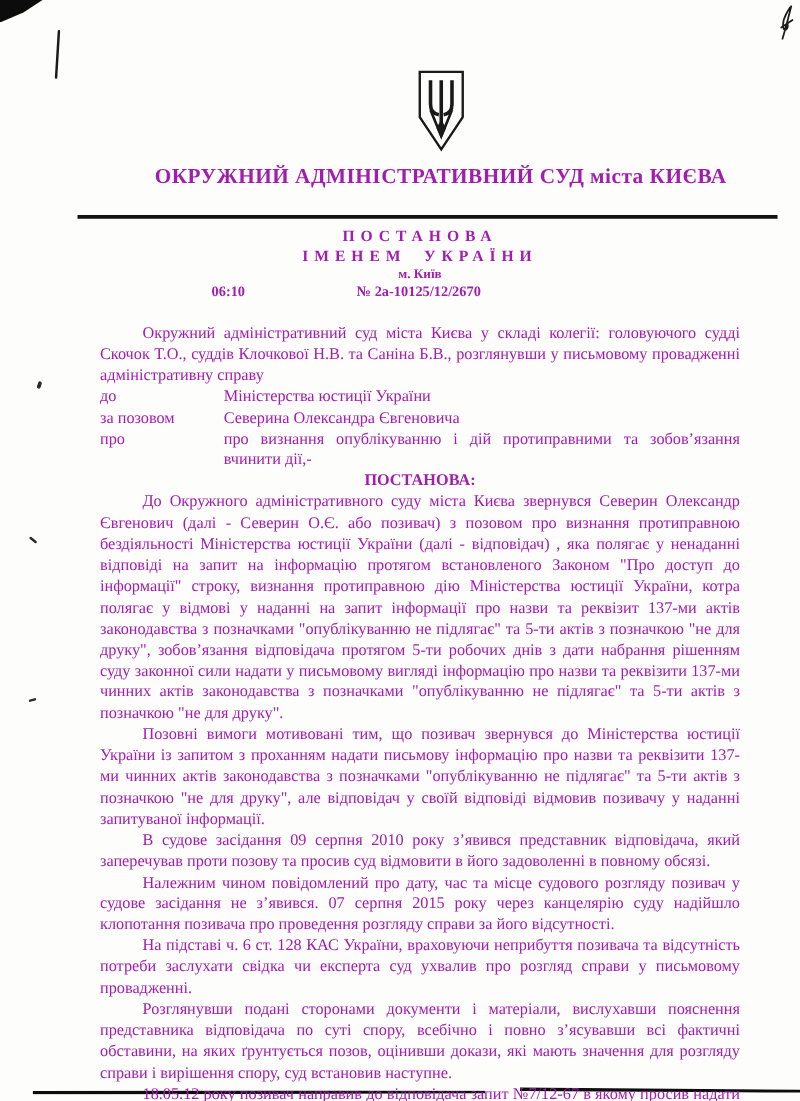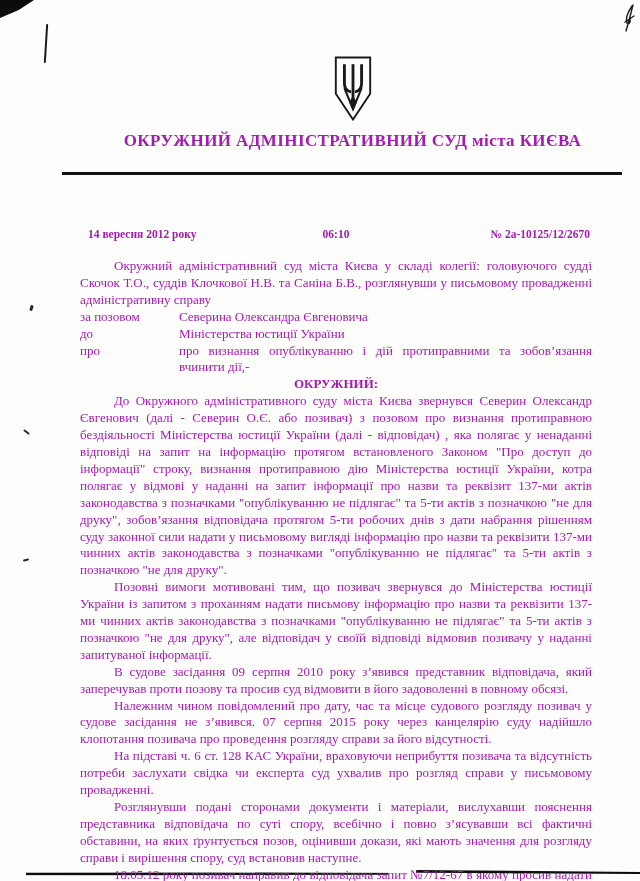--- a/index.html
+++ b/index.html
@@ -76,44 +76,48 @@
       <path d="M4 2 H40 V40 L22 67 L4 40 Z" fill="none" stroke="#1a1a1a" stroke-width="2"></path>
       <path d="M13 9 V29 q0 8 7 9 M31 9 V29 q0 8 -7 9" fill="none" stroke="#1a1a1a" stroke-width="3"></path>
       <path d="M22 9 V46" fill="none" stroke="#1a1a1a" stroke-width="3"></path>
       <path d="M13 34 L22 56 L31 34" fill="none" stroke="#1a1a1a" stroke-width="2.2"></path>
       <path d="M22 42 L18 49 L22 58 L26 49 Z" fill="#1a1a1a"></path>
     </svg>
     <div class="court-name">ОКРУЖНИЙ АДМІНІСТРАТИВНИЙ СУД міста КИЄВА</div>
   </div>
   <div class="rule"></div>
 
+  <div class="title-block">
+    <div class="t1">ПОСТАНОВА</div>
+    <div class="t2">ІМЕНЕМ УКРАЇНИ</div>
+    <div class="t3">м. Київ</div>
+  </div>
 
   <div class="meta-row">
-    <span class="date">14 вересня 2012 року</span>
     <span class="time">06:10</span>
     <span class="num">№ 2а-10125/12/2670</span>
   </div>
 
   <div class="doc-body">
     <p class="indent">Окружний адміністративний суд міста Києва у складі колегії: головуючого судді Скочок Т.О., суддів Клочкової Н.В. та Саніна Б.В., розглянувши у письмовому провадженні адміністративну справу</p>
 
     <div class="party-row">
+      <span class="party-label">до</span>
+      <span class="party-value">Міністерства юстиції України</span>
+    </div>
+    <div class="party-row">
       <span class="party-label">за позовом</span>
       <span class="party-value">Северина Олександра Євгеновича</span>
-    </div>
-    <div class="party-row">
-      <span class="party-label">до</span>
-      <span class="party-value">Міністерства юстиції України</span>
     </div>
     <div class="party-row">
       <span class="party-label">про</span>
       <span class="party-value">про визнання опублікуванню і дій протиправними та зобов’язання вчинити дії,-</span>
     </div>
 
-    <p class="established">ОКРУЖНИЙ:</p>
+    <p class="established">ПОСТАНОВА:</p>
 
     <p class="indent">До Окружного адміністративного суду міста Києва звернувся Северин Олександр Євгенович (далі - Северин О.Є. або позивач) з позовом про визнання протиправною бездіяльності Міністерства юстиції України (далі - відповідач) , яка полягає у ненаданні відповіді на запит на інформацію протягом встановленого Законом "Про доступ до інформації" строку, визнання протиправною дію Міністерства юстиції України, котра полягає у відмові у наданні на запит інформації про назви та реквізит 137-ми актів законодавства з позначками "опублікуванню не підлягає" та 5-ти актів з позначкою "не для друку", зобов’язання відповідача протягом 5-ти робочих днів з дати набрання рішенням суду законної сили надати у письмовому вигляді інформацію про назви та реквізити 137-ми чинних актів законодавства з позначками "опублікуванню не підлягає" та 5-ти актів з позначкою "не для друку".</p>
     <p class="indent">Позовні вимоги мотивовані тим, що позивач звернувся до Міністерства юстиції України із запитом з проханням надати письмову інформацію про назви та реквізити 137-ми чинних актів законодавства з позначками "опублікуванню не підлягає" та 5-ти актів з позначкою "не для друку", але відповідач у своїй відповіді відмовив позивачу у наданні запитуваної інформації.</p>
     <p class="indent">В судове засідання 09 серпня 2010 року з’явився представник відповідача, який заперечував проти позову та просив суд відмовити в його задоволенні в повному обсязі.</p>
     <p class="indent">Належним чином повідомлений про дату, час та місце судового розгляду позивач у судове засідання не з’явився. 07 серпня 2015 року через канцелярію суду надійшло клопотання позивача про проведення розгляду справи за його відсутності.</p>
     <p class="indent">На підставі ч. 6 ст. 128 КАС України, враховуючи неприбуття позивача та відсутність потреби заслухати свідка чи експерта суд ухвалив про розгляд справи у письмовому провадженні.</p>
     <p class="indent">Розглянувши подані сторонами документи і матеріали, вислухавши пояснення представника відповідача по суті спору, всебічно і повно з’ясувавши всі фактичні обставини, на яких ґрунтується позов, оцінивши докази, які мають значення для розгляду справи і вирішення спору, суд встановив наступне.</p>
     <p class="indent">
       <span>18.05.12 року позивач направив до відповідача запит №7/12-67 в якому просив надати письмову інформацію про назви та реквізити 137-ми чинних актів законодавства з позначками </span><span class="ital">"опублікуванню не підлягає"</span><span> та 5-ти актів з позначкою </span><span class="ital">"не для друку"</span><span>, про які</span>
     </p>

